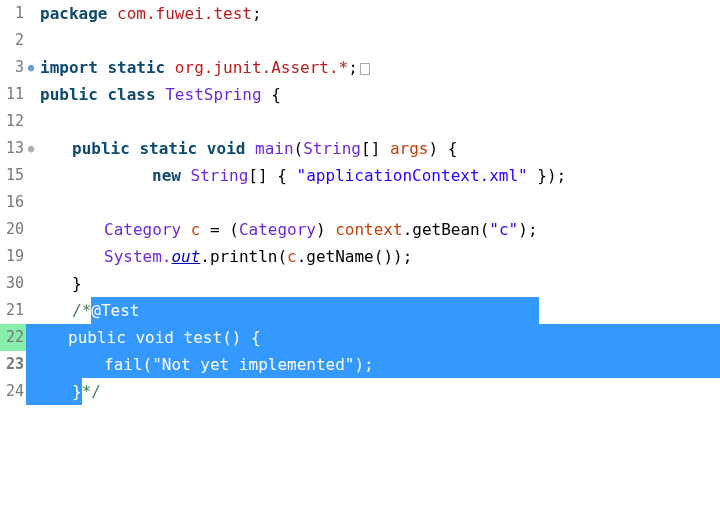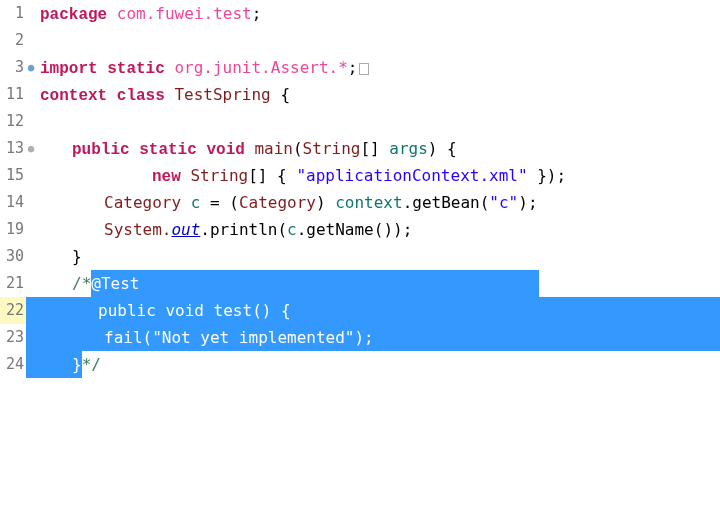--- a/index.html
+++ b/index.html
@@ -35,27 +35,27 @@
     text-align: center;
     font-size: 11px;
     line-height: 27px;
   }
   .import-dot { color: #6c9ed8; }
   .method-dot { color: #b0b0b0; }
   .content {
     flex: 1;
     padding-left: 4px;
   }
-  .kw { color: #be185d; font-weight: bold; font-family: Liberation Mono, monospace; }
-  .pkg { color: #ec4899; }
+  .kw { color: #0c4a6e; font-weight: bold; }
+  .pkg { color: #b91c1c; }
   .str { color: #2a00ff; }
   .comment { color: #3f7f5f; }
-  .var { color: #0f766e; }
+  .var { color: #c2410c; }
   .field-static { color: #0000c0; font-style: italic; text-decoration: underline; }
-  .type { color: #7f1d1d; }
+  .type { color: #6d28d9; }
   .plain { color: #000000; }
   .selected {
     background: #3399ff;
   }
   .selected span, .selected .content {
     color: #ffffff !important;
   }
   .fold-box {
     display: inline-block;
     border: 1px solid #aaaaaa;
@@ -88,64 +88,69 @@
         <div class="content"></div>
       </div>
       <div class="line">
         <div class="ln">3</div>
         <div class="mk import-dot">●</div>
         <div class="content"><span class="kw">import static </span><span class="pkg">org.junit.Assert.*</span><span class="plain">;</span><span class="fold-box"></span></div>
       </div>
       <div class="line">
         <div class="ln">11</div>
         <div class="mk"></div>
-        <div class="content"><span class="kw">context class </span><span class="type">TestSpring </span><span class="plain">{</span></div>
+        <div class="content"><span class="kw">public class </span><span class="type">TestSpring </span><span class="plain">{</span></div>
       </div>
       <div class="line">
         <div class="ln">12</div>
         <div class="mk"></div>
         <div class="content"></div>
       </div>
       <div class="line">
         <div class="ln">13</div>
         <div class="mk method-dot">●</div>
         <div class="content indent1"><span class="kw">public static void </span><span class="type">main</span><span class="plain">(</span><span class="type">String</span><span class="plain">[] </span><span class="var">args</span><span class="plain">) {</span></div>
       </div>
       <div class="line">
         <div class="ln">15</div>
         <div class="mk"></div>
         <div class="content indent3"><span class="kw">new </span><span class="type">String</span><span class="plain">[] { </span><span class="str">"applicationContext.xml"</span><span class="plain"> });</span></div>
       </div>
       <div class="line">
-        <div class="ln">14</div>
+        <div class="ln">16</div>
+        <div class="mk"></div>
+        <div class="content"></div>
+      </div>
+      <div class="line">
+        <div class="ln">20</div>
         <div class="mk"></div>
         <div class="content indent2"><span class="type">Category </span><span class="var">c</span><span class="plain"> = (</span><span class="type">Category</span><span class="plain">) </span><span class="var">context</span><span class="plain">.getBean(</span><span class="str">"c"</span><span class="plain">);</span></div>
       </div>
       <div class="line">
         <div class="ln">19</div>
         <div class="mk"></div>
         <div class="content indent2"><span class="type">System.</span><span class="field-static">out</span><span class="plain">.println(</span><span class="var">c</span><span class="plain">.getName());</span></div>
       </div>
       <div class="line">
         <div class="ln">30</div>
         <div class="mk"></div>
         <div class="content indent1"><span class="plain">}</span></div>
       </div>
       <div class="line">
         <div class="ln">21</div>
         <div class="mk"></div>
         <div class="content indent1"><span class="comment">/*</span><span class="selected" style="display: inline-block; padding-right: 400px; height: 27px;"><span class="comment">@Test</span></span></div>
       </div>
       <div class="line" style="">
-        <div class="ln" style="background: #fef9c3; position: relative; z-index: 2;">22</div>
+        <div class="ln" style="background: #86efac; position: relative; z-index: 2;">22</div>
         <div class="mk" style="background: rgb(51, 153, 255);"></div>
-        <div class="content indent1 selected" style="margin-left: -10px; padding-left: 72px; background: rgb(51, 153, 255); width: 100%;"><span class="comment">public void test() {</span></div>
+        <div class="content indent1 selected" style="margin-left: -10px; padding-left: 42px; background: rgb(51, 153, 255); width: 100%;"><span class="comment">public void test() {</span></div>
       </div>
       <div class="line" style="">
-        <div class="ln" style="background: rgb(255, 255, 255); position: relative; z-index: 2;">23</div>
+        <div class="ln" style="background: rgb(255, 255, 255); position: relative; z-index: 2; font-weight: bold;">23</div>
         <div class="mk" style="background: rgb(51, 153, 255);"></div>
         <div class="content indent2 selected" style="margin-left: -10px; padding-left: 78px; background: rgb(51, 153, 255); width: 100%;"><span class="comment">fail("Not yet implemented");</span></div>
       </div>
       <div class="line">
         <div class="ln">24</div>
         <div class="mk" style="background: rgb(51, 153, 255);"></div>
         <div class="content indent1"><span class="selected" style="display: inline-block; height: 27px; margin-left: -46px; padding-left: 46px;"><span class="comment">}</span></span><span class="comment">*/</span></div>
       </div>
     </div>
   </div>

